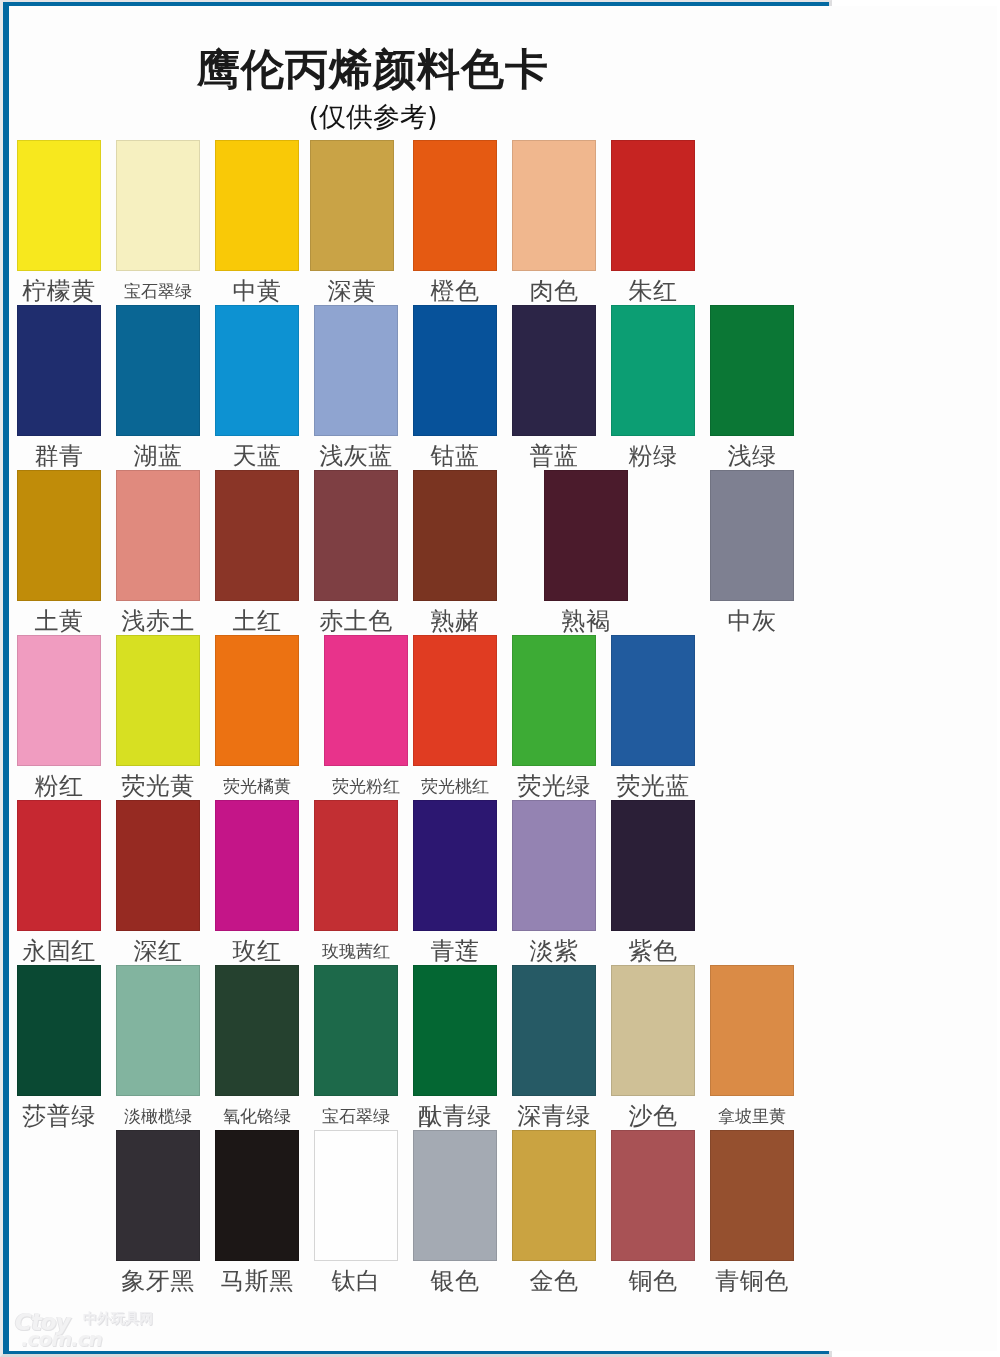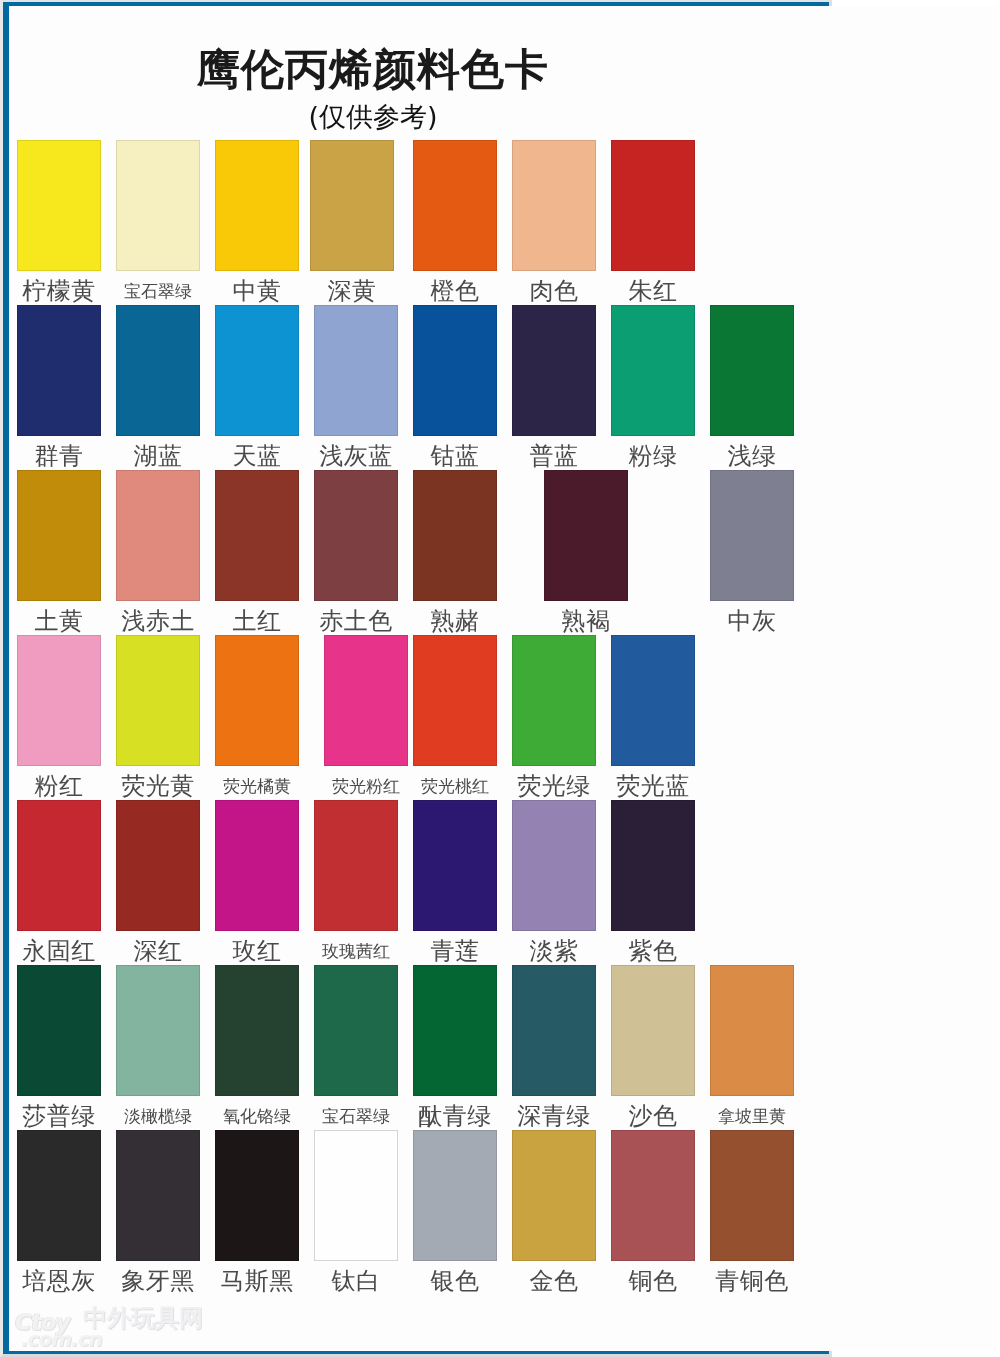--- a/index.html
+++ b/index.html
@@ -128,21 +128,21 @@
       1px 1px 0 #e2e2e4,
       -1px 0 0 #e6e6e8,
       0 1px 0 #e2e2e4;
     letter-spacing: -1px;
   }
   #wm-cn {
     position: absolute;
     left: 68px; top: 2px;
     font-family: "DejaVu Sans", "Liberation Sans", sans-serif;
     font-weight: bold;
-    font-size: 24px;
+    font-size: 14px;
     line-height: 20px;
     color: #f0f0f2;
     text-shadow: 1px 1px 0 #e0e0e3;
     letter-spacing: 0px;
   }
   #wm-url {
     position: absolute;
     left: 6px; top: 22px;
     font-family: "DejaVu Sans", "Liberation Sans", sans-serif;
     font-weight: bold;
@@ -351,24 +351,20 @@
           <div class="cell" style="left: 602px;">
             <div class="chip" style="background: rgb(207, 192, 150);"></div>
             <div class="cell-label">沙色</div>
           </div>
           <div class="cell" style="left: 701px;">
             <div class="chip" style="background: rgb(218, 139, 70);"></div>
             <div class="cell-label narrow">拿坡里黄</div>
           </div>
         </div>
         <div class="swatch-row">
-          <div class="cell" style="left: 8px;">
-            <div class="chip" style="background: rgb(43, 42, 42);"></div>
-            <div class="cell-label">培恩灰</div>
-          </div>
           <div class="cell" style="left: 107px;">
             <div class="chip" style="background: rgb(51, 47, 53);"></div>
             <div class="cell-label">象牙黑</div>
           </div>
           <div class="cell" style="left: 206px;">
             <div class="chip" style="background: rgb(28, 23, 22);"></div>
             <div class="cell-label">马斯黑</div>
           </div>
           <div class="cell" style="left: 305px;">
             <div class="chip light-edge" style="background: rgb(254, 254, 254);"></div>

